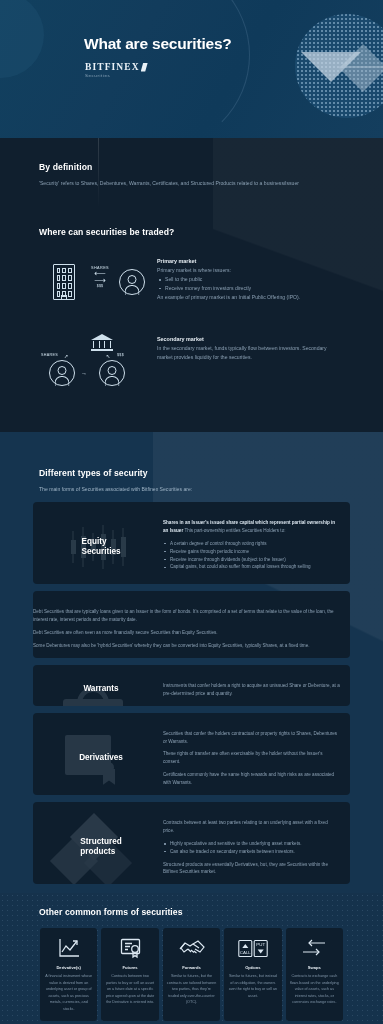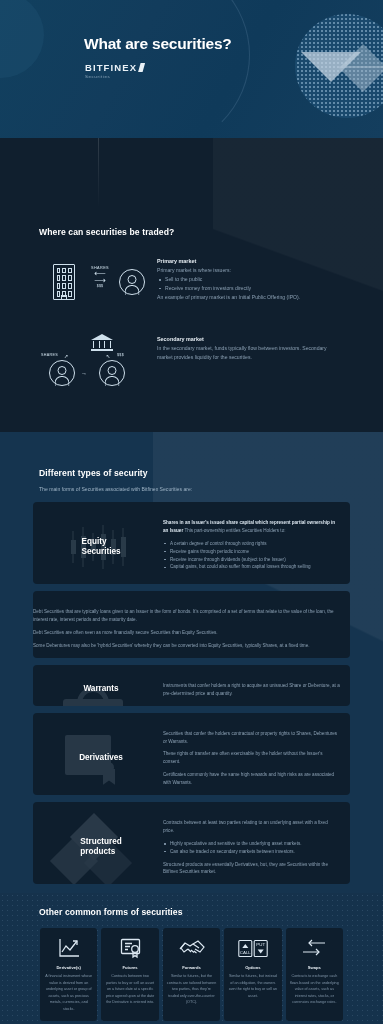--- a/index.html
+++ b/index.html
@@ -65,21 +65,21 @@
     border-top: 26px solid rgba(168,190,208,.5);
   }
   .hero-title {
     position: absolute; left: 84px; top: 35px;
     color: #ffffff; font-size: 15.5px; font-weight: bold;
     letter-spacing: -.2px;
   }
   .brand { position: absolute; left: 85px; top: 62px; }
   .brand-word {
     color: #e9f1f7; font-size: 9.5px; font-weight: bold;
-    letter-spacing: 1.1px; display: flex; align-items: center;
+    letter-spacing: 1.1px; display: flex; align-items: center; font-family: Liberation Serif, serif;
   }
   .brand-mark {
     display: inline-block; width: 7px; height: 9px; margin-left: 1px;
     background: #e9f1f7;
     clip-path: polygon(36% 0, 100% 0, 64% 100%, 0 100%);
   }
   .brand-sub {
     color: #8fa8bc; font-size: 4.4px; letter-spacing: .6px;
     margin-top: 1px; text-transform: none;
   }
@@ -383,20 +383,24 @@
       </div>
       <div class="brand-sub">Securities</div>
     </div>
   </div>
 
   <div class="dark-sec">
     <div class="sheen"></div>
     <div class="dotfield"></div>
     <div class="vline"></div>
 
+    <div class="def-block">
+      <div class="h2">By definition</div>
+      <div class="body-txt">'Security' refers to Shares, Debentures, Warrants, Certificates, and Structured Products related to a business/issuer</div>
+    </div>
 
     <div class="traded-title h2">Where can securities be traded?</div>
 
     <div class="mkt-row mkt-primary">
       <div class="mkt-art">
         <div class="ic-building">
           <i></i>
             <i></i>
             <i></i>
             <i></i>

